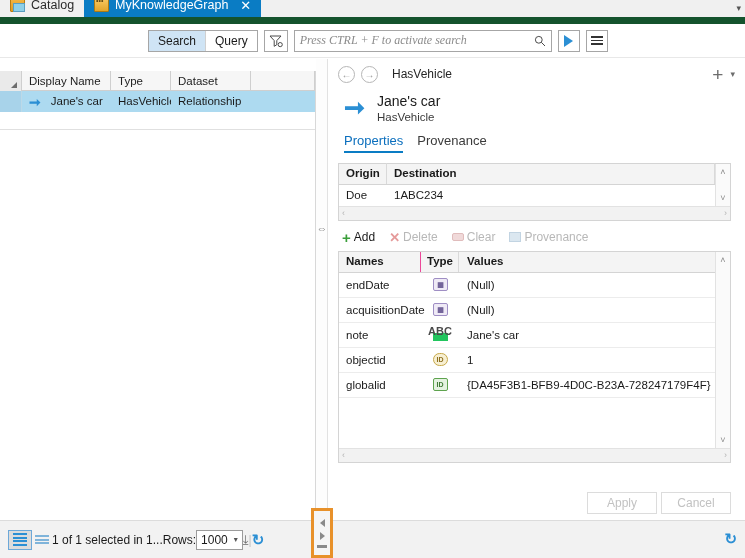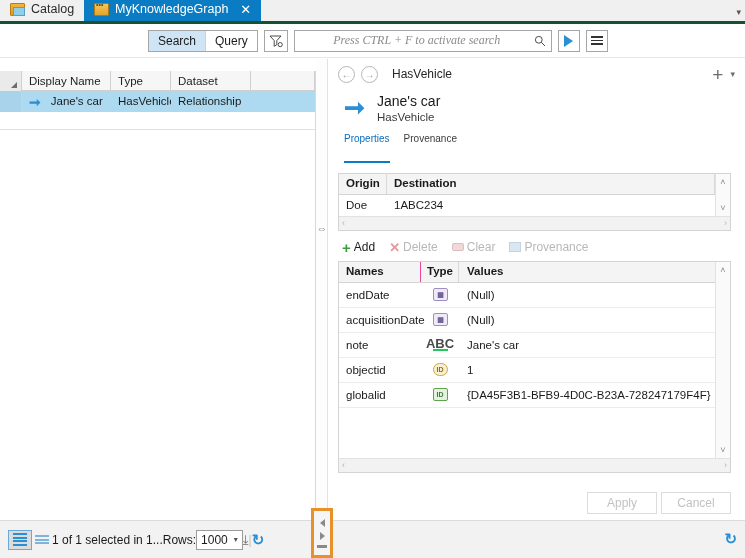--- a/index.html
+++ b/index.html
@@ -8,21 +8,21 @@
     width:745px; height:558px;
     font-family:"Liberation Sans", sans-serif;
     font-size:12px; color:#1a1a1a;
     background:#ffffff;
     overflow:hidden;
     position:relative;
   }
   
   .tabbar {
     height:24px; background:#f0f0f0;
-    border-bottom:3px solid #14532d;
+    border-bottom:7px solid #14532d;
     display:flex; align-items:flex-end;
     position:relative;
   }
   .tab {
     height:24px; display:flex; align-items:center; gap:6px;
     padding:0 10px; font-size:12.5px; cursor:default;
     position:relative;
   }
   .tab.inactive { color:#2b2b2b; }
   .tab.active {
@@ -52,21 +52,20 @@
     content:"•••"; position:absolute; left:1px; top:-3px;
     font-size:7px; color:#5b4412; letter-spacing:0px;
   }
 
   
   .toolbar {
     height:34px; background:#ffffff;
     display:flex; align-items:center;
     padding-left:148px; gap:0px;
     border-bottom:1px solid #e8e8e8;
-    text-align:center;
   }
   .segmented { display:flex; border:1px solid #a6a6a6; height:22px; }
   .seg {
     display:flex; align-items:center; padding:0 9px;
     font-size:12px; background:#ffffff; cursor:default;
   }
   .seg.on { background:#cfe4f5; }
   .seg + .seg { border-left:1px solid #d0d0d0; }
   .filter-btn {
     width:24px; height:22px; border:1px solid #a6a6a6;
@@ -135,21 +134,21 @@
   .nav-right { margin-left:auto; display:flex; align-items:center; gap:7px; }
   .plus-ico { font-size:19px; color:#6d6d6d; line-height:1; font-weight:300;}
   .chev-ico { font-size:9px; color:#6d6d6d; }
 
   .entity-head { display:flex; align-items:center; gap:12px; padding:4px 10px 0 16px; }
   .entity-arrow { color:#2b8fd4; font-size:25px; font-weight:bold; line-height:1; }
   .entity-title { font-size:14px; color:#1a1a1a; line-height:1.25;}
   .entity-sub { font-size:11.5px; color:#3a3a3a; }
 
   .tabs2 { display:flex; gap:14px; padding:10px 0 0 16px; }
-  .tab2 { font-size:10px; padding-bottom:17px; color:#3b3b3b; }
+  .tab2 { font-size:13px; padding-bottom:3px; color:#3b3b3b; }
   .tab2.on { color:#0a6ebd; border-bottom:2px solid #0a7cc4; }
 
   
   .panel { margin:10px 14px 0 10px; border:1px solid #d4d4d4; background:#fff; }
   .tbl-head { display:flex; height:21px; background:#f4f4f4; border-bottom:1px solid #d4d4d4; align-items:center; font-weight:bold; font-size:11.5px;}
   .th { padding:0 7px; height:21px; line-height:21px; border-right:1px solid #d9d9d9;}
   .tbl-row { display:flex; height:21px; align-items:center; font-size:11.5px; background:#fff; }
   .td { padding:0 7px; height:21px; line-height:21px; overflow:hidden; white-space:nowrap;}
   .vscroll-cell { width:15px; border-left:1px solid #e2e2e2; background:#fafafa; display:flex; flex-direction:column; align-items:center; justify-content:space-between; font-size:9px; color:#8a8a8a;}
   .hscroll { height:14px; background:#f2f2f2; border-top:1px solid #e2e2e2; display:flex; align-items:center; justify-content:space-between; padding:0 3px; font-size:9px; color:#b4b4b4;}
@@ -170,21 +169,21 @@
   .prop-body { flex:1; overflow:hidden; }
   .prow { display:flex; height:25px; align-items:center; border-bottom:1px solid #ececec; font-size:11.5px;}
   .c-name { width:82px; padding-left:7px; }
   .c-type { width:38px; display:flex; align-items:center; justify-content:center;}
   .c-val { flex:1; padding-left:8px; }
   .hdr-name { width:82px; padding-left:7px; border-right:1px solid #ec4899; height:21px; line-height:21px;}
   .hdr-type { width:38px; padding-left:6px; border-right:1px solid #d9d9d9; height:21px; line-height:21px;}
   .hdr-val { flex:1; padding-left:8px; height:21px; line-height:21px;}
   .ti { width:15px; height:13px; display:flex; align-items:center; justify-content:center; font-size:7px; font-weight:bold; border-radius:2px;}
   .ti.date { background:#efeaf6; border:1px solid #9f8ec4; color:#6a5a93; letter-spacing:-1px; }
-  .ti.abc { color:#4a4a4a; border-bottom:2px solid #22c55e; font-size:13px; border-radius:0;}
+  .ti.abc { color:#4a4a4a; border-bottom:8px solid #22c55e; font-size:11px; border-radius:0;}
   .ti.oid { background:#f7efd2; border:1px solid #c7a94a; color:#8a6d1c; border-radius:7px;}
   .ti.gid { background:#e4f2e0; border:1px solid #5ea34e; color:#3e7a33;}
 
   
   .btnrow { position:absolute; right:14px; bottom:6px; display:flex; gap:4px;}
   .btn { width:70px; height:22px; border:1px solid #dcdcdc; background:#fff; color:#c2c2c2; font-size:12px; display:flex; align-items:center; justify-content:center;}
 
   
   .status {
     position:absolute; left:0; right:0; bottom:0; height:38px;

